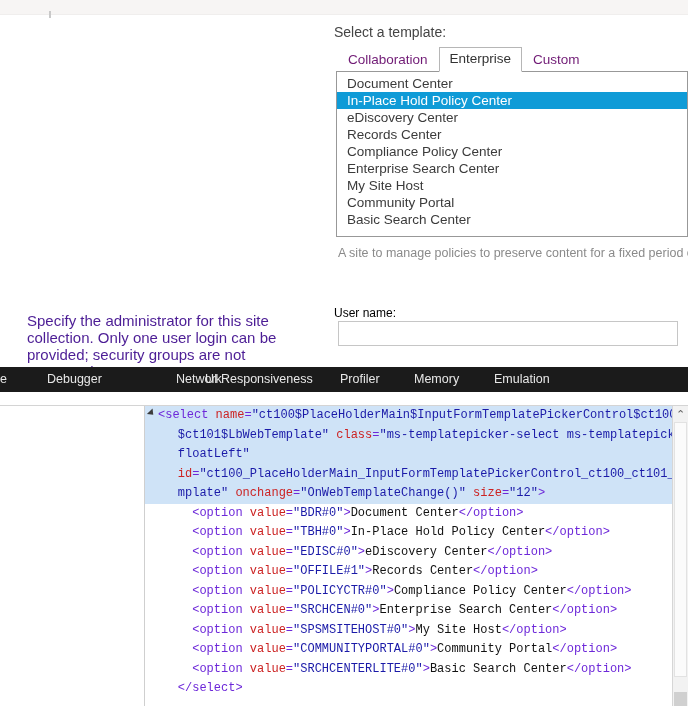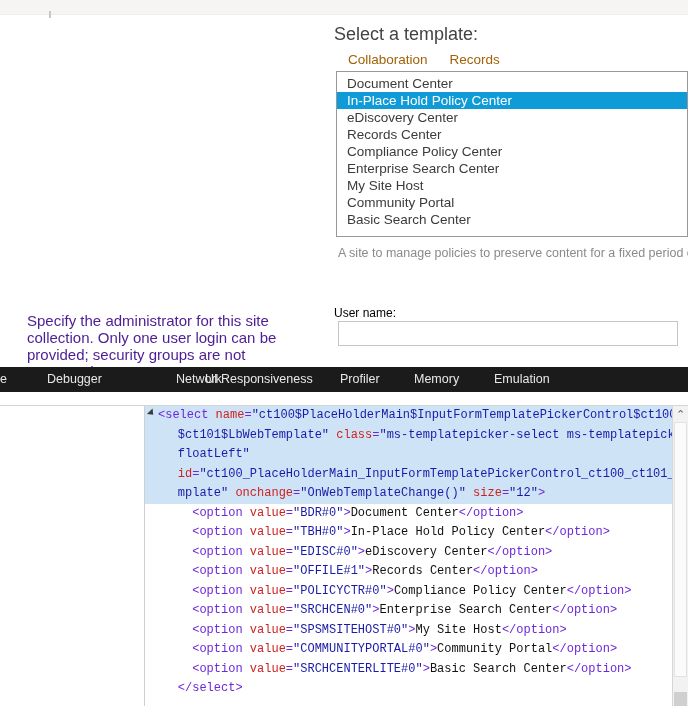--- a/index.html
+++ b/index.html
@@ -35,34 +35,34 @@
     position: absolute;
     left: 49px; top: 11px;
     width: 2px; height: 7px;
     background: #c9c9c9;
   }
 
   
   .tpl-label {
     position: absolute;
     left: 334px; top: 24px;
-    font-size: 18px;
+    font-size: 14px;
     color: #444444;
     white-space: nowrap;
   }
   .tab-row {
     position: absolute;
     left: 337px; top: 48px;
     height: 24px;
     display: flex;
     align-items: flex-end;
   }
   .tab {
     font-size: 13.5px;
-    color: #a16207;
+    color: #701a75;
     padding: 3px 10px 4px 10px;
     line-height: 16px;
     white-space: nowrap;
     border: 1px solid transparent;
     border-bottom: none;
     background: transparent;
     position: relative;
   }
   .tab.active {
     background: #ffffff;
@@ -257,21 +257,22 @@
 
 <div id="page-area">
 
   <div class="top-strip"></div>
   <div class="top-caret"></div>
 
   <div class="tpl-label">Select a template:</div>
 
   <div class="tab-row" id="tab-row">
       <div class="tab">Collaboration</div>
-      <div class="tab">Records</div>
+      <div class="tab active">Enterprise</div>
+      <div class="tab">Custom</div>
     </div>
 
   <div class="tpl-listbox" id="tpl-listbox">
       <div class="tpl-option">Document Center</div>
       <div class="tpl-option selected">In-Place Hold Policy Center</div>
       <div class="tpl-option">eDiscovery Center</div>
       <div class="tpl-option">Records Center</div>
       <div class="tpl-option">Compliance Policy Center</div>
       <div class="tpl-option">Enterprise Search Center</div>
       <div class="tpl-option">My Site Host</div>

